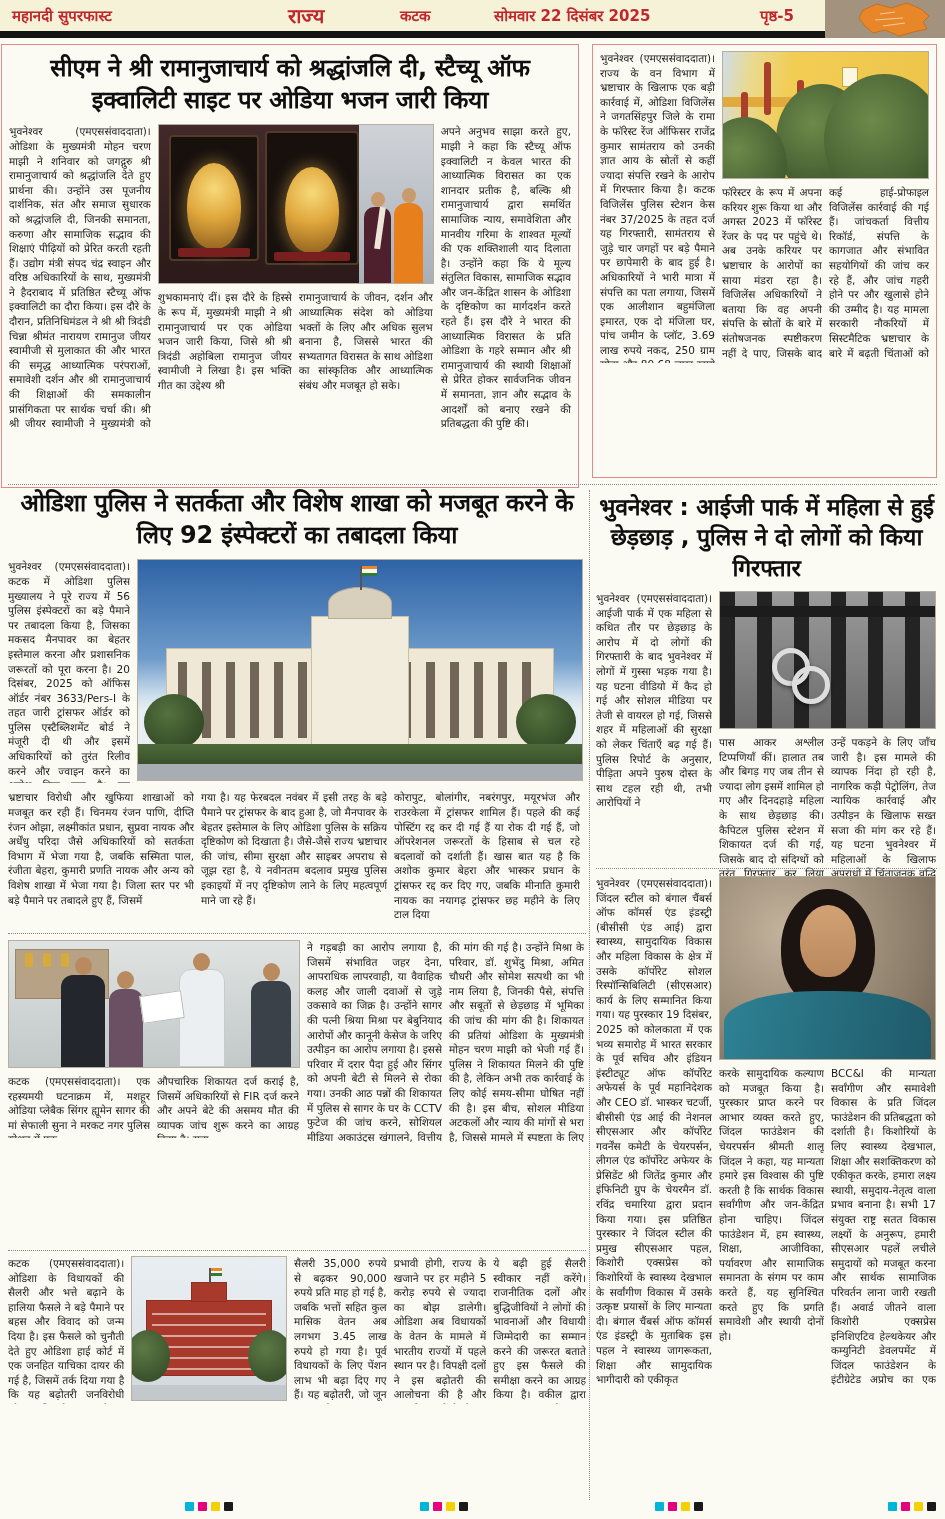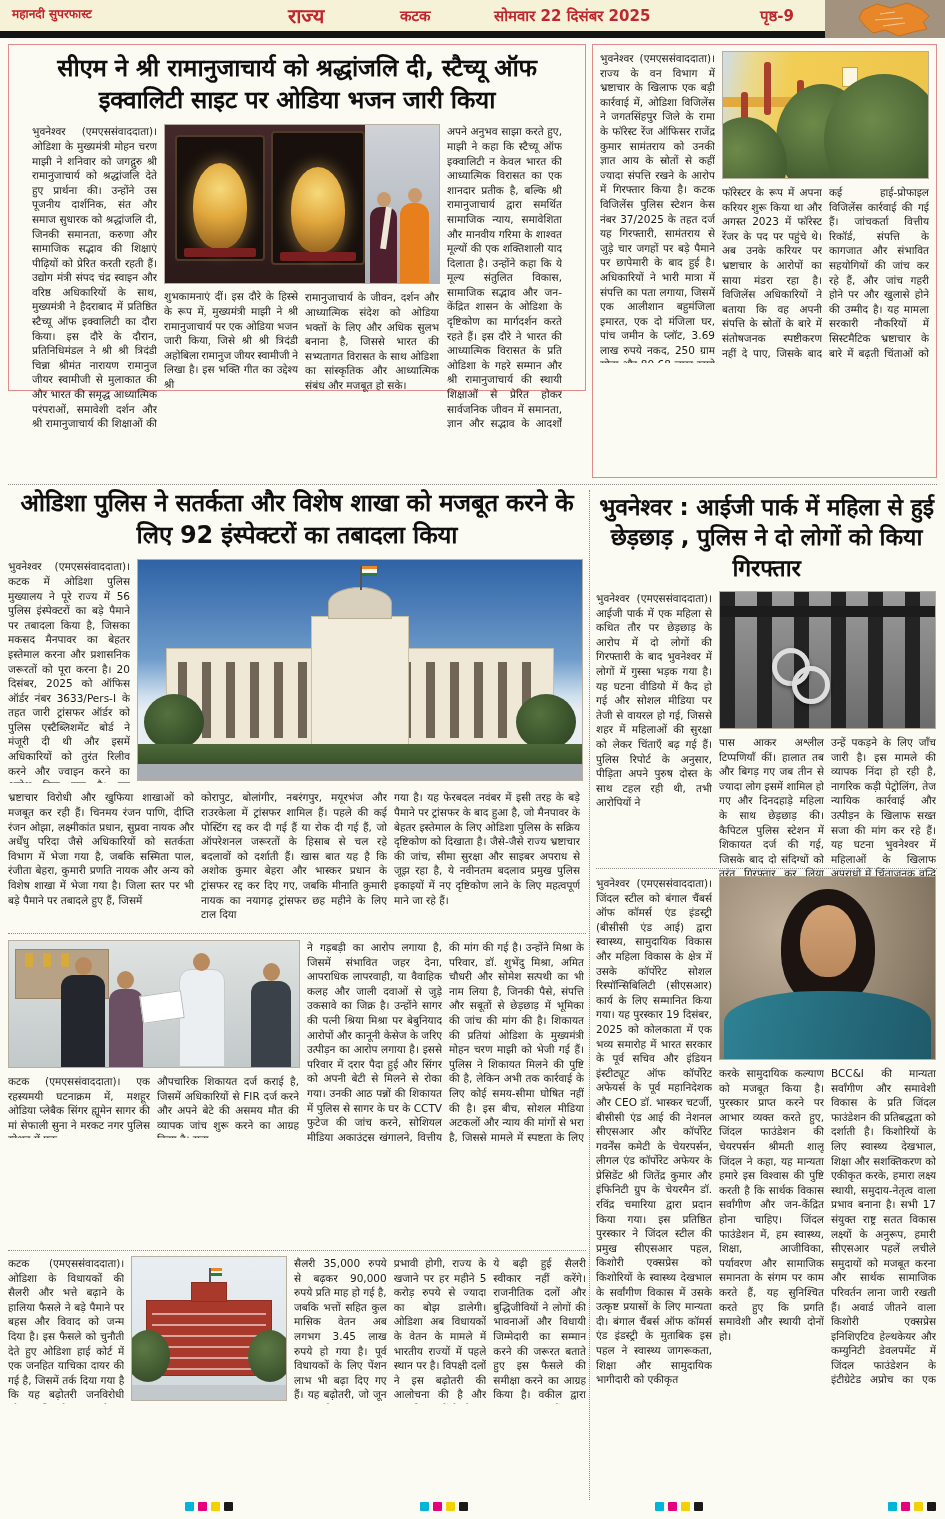--- a/index.html
+++ b/index.html
@@ -2,40 +2,40 @@
 <html><head>
 <meta charset="utf-8">
 <style>
   html,body{margin:0;padding:0;}
   body{width:945px;height:1519px;background:#e9e6da;font-family:"DejaVu Sans",sans-serif;}
   .page{position:relative;width:945px;height:1519px;background:#fbfaf3;overflow:hidden;}
 
   
   .masthead{position:absolute;left:0;top:0;width:945px;height:31px;background:#f6f2d8;}
   .mh{position:absolute;top:5px;color:#c0272d;font-weight:bold;white-space:nowrap;}
-  .mh.paper{left:12px;font-size:12px;}
+  .mh.paper{left:12px;font-size:15px;}
   .mh.section{left:288px;top:2px;font-size:20px;}
   .mh.city{left:400px;font-size:15px;}
   .mh.date{left:494px;font-size:15px;text-align:center;}
   .mh.pageno{left:760px;font-size:15px;}
   .mapbox{position:absolute;right:0;top:0;width:120px;height:38px;background:#a2927e;z-index:3;}
   .black-bar{position:absolute;left:0;top:31px;width:945px;height:7px;background:#151515;}
 
   
   .art{position:absolute;background:#fbfaf3;}
   .hl{font-weight:bold;text-align:center;color:#0f0f0f;margin:0;line-height:1.32;letter-spacing:-0.2px;}
   .col{font-size:10.5px;line-height:14.6px;text-align:justify;color:#1c1c1c;overflow:hidden;}
   .row{display:flex;gap:7px;}
   .photo{position:relative;overflow:hidden;border:1px solid #b6af9f;box-sizing:border-box;}
   .sep-h{position:absolute;border-top:1.5px dotted #8a8a8a;height:0;}
   .sep-v{position:absolute;border-left:1.5px dotted #8a8a8a;width:0;}
   .redbox{border:1.5px solid #dd8b8b;box-sizing:border-box;}
 
   
-  .a1{left:8px;top:44px;width:578px;height:347px;padding:6px 23px;}
+  .a1{left:1px;top:44px;width:578px;height:444px;padding:6px 7px;}
   .a1 .hl{font-size:24px;margin:2px 0 8px;}
   .a2{left:592px;top:44px;width:345px;height:434px;padding:6px 7px;}
   .a2 .hl{font-size:19px;margin:2px 0 8px;}
   .a3{left:8px;top:488px;width:578px;}
   .a3 .hl{font-size:24px;margin:0 0 8px;}
   .a4{left:596px;top:492px;width:341px;}
   .a4 .hl{font-size:23px;margin:0 0 8px;}
   .a5{left:8px;top:940px;width:578px;}
   .a5 .hl{font-size:25px;margin:0 0 9px;}
   .a6{left:596px;top:876px;width:341px;}
@@ -126,21 +126,21 @@
 </head>
 <body>
 
 <div class="page">
 
   <header class="masthead">
     <span class="mh paper">महानदी सुपरफास्ट</span>
     <span class="mh section">राज्य</span>
     <span class="mh city">कटक</span>
     <span class="mh date">सोमवार 22 दिसंबर 2025</span>
-    <span class="mh pageno">पृष्ठ-9</span>
+    <span class="mh pageno">पृष्ठ-5</span>
     <span class="mapbox">
       <svg width="120" height="38" viewBox="0 0 120 38">
         <path d="M38,10 L52,4 L66,8 L82,3 L96,9 L104,16 L98,22 L102,29 L88,32 L74,36 L60,30 L48,33 L40,26 L34,18 Z" fill="#e8872a" stroke="#c96f1a" stroke-width="1"></path>
         <path d="M55,14 L70,12 M50,20 L78,18 M58,26 L80,23" stroke="#ffffff" stroke-width="0.8" fill="none" opacity="0.7"></path>
       </svg>
     </span>
   </header>
   <div class="black-bar"></div>
 
   <section class="art a1 redbox">
@@ -158,21 +158,21 @@
               <div class="base"></div>
             </div>
           <div class="wall"></div>
           <div class="man1"></div>
           <div class="sash"></div>
           <div class="man2"></div>
           <div class="head h1"></div>
           <div class="head h2"></div>
         </div>
         <div class="row" style="margin-top:6px;">
-          <div class="col" style="width:134px;height:136px;font-family:Liberation Serif, serif;">शुभकामनाएं दीं। इस दौरे के हिस्से के रूप में, मुख्यमंत्री माझी ने श्री रामानुजाचार्य पर एक ओडिया भजन जारी किया, जिसे श्री श्री त्रिदंडी अहोबिला रामानुज जीयर स्वामीजी ने लिखा है। इस भक्ति गीत का उद्देश्य श्री</div>
+          <div class="col" style="width:134px;height:136px;">शुभकामनाएं दीं। इस दौरे के हिस्से के रूप में, मुख्यमंत्री माझी ने श्री रामानुजाचार्य पर एक ओडिया भजन जारी किया, जिसे श्री श्री त्रिदंडी अहोबिला रामानुज जीयर स्वामीजी ने लिखा है। इस भक्ति गीत का उद्देश्य श्री</div>
           <div class="col" style="width:134px;height:136px;">रामानुजाचार्य के जीवन, दर्शन और आध्यात्मिक संदेश को ओडिया भक्तों के लिए और अधिक सुलभ बनाना है, जिससे भारत की सभ्यतागत विरासत के साथ ओडिशा का सांस्कृतिक और आध्यात्मिक संबंध और मजबूत हो सके।</div>
         </div>
       </div>
       <div class="col" style="width:136px;height:308px;">अपने अनुभव साझा करते हुए, माझी ने कहा कि स्टैच्यू ऑफ इक्वालिटी न केवल भारत की आध्यात्मिक विरासत का एक शानदार प्रतीक है, बल्कि श्री रामानुजाचार्य द्वारा समर्थित सामाजिक न्याय, समावेशिता और मानवीय गरिमा के शाश्वत मूल्यों की एक शक्तिशाली याद दिलाता है। उन्होंने कहा कि ये मूल्य संतुलित विकास, सामाजिक सद्भाव और जन-केंद्रित शासन के ओडिशा के दृष्टिकोण का मार्गदर्शन करते रहते हैं। इस दौरे ने भारत की आध्यात्मिक विरासत के प्रति ओडिशा के गहरे सम्मान और श्री रामानुजाचार्य की स्थायी शिक्षाओं से प्रेरित होकर सार्वजनिक जीवन में समानता, ज्ञान और सद्भाव के आदर्शों को बनाए रखने की प्रतिबद्धता की पुष्टि की।</div>
     </div>
   </section>
 
   <section class="art a2 redbox">
     <div class="row">
       <div class="col" style="width:118px;height:312px;">भुवनेश्वर (एमएससंवाददाता)। राज्य के वन विभाग में भ्रष्टाचार के खिलाफ एक बड़ी कार्रवाई में, ओडिशा विजिलेंस ने जगतसिंहपुर जिले के रामा के फॉरेस्ट रेंज ऑफिसर राजेंद्र कुमार सामंतराय को उनकी ज्ञात आय के स्रोतों से कहीं ज्यादा संपत्ति रखने के आरोप में गिरफ्तार किया है। कटक विजिलेंस पुलिस स्टेशन केस नंबर 37/2025 के तहत दर्ज यह गिरफ्तारी, सामंतराय से जुड़े चार जगहों पर बड़े पैमाने पर छापेमारी के बाद हुई है। अधिकारियों ने भारी मात्रा में संपत्ति का पता लगाया, जिसमें एक आलीशान बहुमंजिला इमारत, एक दो मंजिला घर, पांच जमीन के प्लॉट, 3.69 लाख रुपये नकद, 250 ग्राम सोना और 80.68 लाख रुपये के बैंक डिपॉजिट शामिल हैं। सामंतराय ने 1985 में 1,500 रुपये के मामूली वेतन पर</div>
@@ -212,22 +212,22 @@
         <div class="pole"></div>
         <div class="flag"></div>
         <div class="stree" style="left:6px;"></div>
         <div class="stree" style="right:6px;"></div>
         <div class="hedge"></div>
         <div class="road"></div>
       </div>
     </div>
     <div class="row" style="margin-top:7px;">
       <div class="col" style="width:186px;height:134px;">भ्रष्टाचार विरोधी और खुफिया शाखाओं को मजबूत कर रही हैं। चिनमय रंजन पाणि, दीप्ति रंजन ओझा, लक्ष्मीकांत प्रधान, सुप्रवा नायक और अर्धेंधु परिदा जैसे अधिकारियों को सतर्कता विभाग में भेजा गया है, जबकि सस्मिता पाल, रंजीता बेहरा, कुमारी प्रणति नायक और अन्य को विशेष शाखा में भेजा गया है। जिला स्तर पर भी बड़े पैमाने पर तबादले हुए हैं, जिसमें</div>
+      <div class="col" style="width:186px;height:134px;">गया है। यह फेरबदल नवंबर में इसी तरह के बड़े पैमाने पर ट्रांसफर के बाद हुआ है, जो मैनपावर के बेहतर इस्तेमाल के लिए ओडिशा पुलिस के सक्रिय दृष्टिकोण को दिखाता है। जैसे-जैसे राज्य भ्रष्टाचार की जांच, सीमा सुरक्षा और साइबर अपराध से जूझ रहा है, ये नवीनतम बदलाव प्रमुख पुलिस इकाइयों में नए दृष्टिकोण लाने के लिए महत्वपूर्ण माने जा रहे हैं।</div>
       <div class="col" style="width:186px;height:134px;">कोरापुट, बोलांगीर, नबरंगपुर, मयूरभंज और राउरकेला में ट्रांसफर शामिल हैं। पहले की कई पोस्टिंग रद्द कर दी गई हैं या रोक दी गई हैं, जो ऑपरेशनल जरूरतों के हिसाब से चल रहे बदलावों को दर्शाती हैं। खास बात यह है कि अशोक कुमार बेहरा और भास्कर प्रधान के ट्रांसफर रद्द कर दिए गए, जबकि मीनाति कुमारी नायक का नयागढ़ ट्रांसफर छह महीने के लिए टाल दिया</div>
-      <div class="col" style="width:186px;height:134px;">गया है। यह फेरबदल नवंबर में इसी तरह के बड़े पैमाने पर ट्रांसफर के बाद हुआ है, जो मैनपावर के बेहतर इस्तेमाल के लिए ओडिशा पुलिस के सक्रिय दृष्टिकोण को दिखाता है। जैसे-जैसे राज्य भ्रष्टाचार की जांच, सीमा सुरक्षा और साइबर अपराध से जूझ रहा है, ये नवीनतम बदलाव प्रमुख पुलिस इकाइयों में नए दृष्टिकोण लाने के लिए महत्वपूर्ण माने जा रहे हैं।</div>
     </div>
   </section>
 
   <section class="art a4">
     <h1 class="hl">भुवनेश्वर : आईजी पार्क में महिला से हुई छेड़छाड़ , पुलिस ने दो लोगों को किया गिरफ्तार</h1>
     <div class="row">
       <div class="col" style="width:116px;height:300px;">भुवनेश्वर (एमएससंवाददाता)। आईजी पार्क में एक महिला से कथित तौर पर छेड़छाड़ के आरोप में दो लोगों की गिरफ्तारी के बाद भुवनेश्वर में लोगों में गुस्सा भड़क गया है। यह घटना वीडियो में कैद हो गई और सोशल मीडिया पर तेजी से वायरल हो गई, जिससे शहर में महिलाओं की सुरक्षा को लेकर चिंताएँ बढ़ गई हैं। पुलिस रिपोर्ट के अनुसार, पीड़िता अपने पुरुष दोस्त के साथ टहल रही थी, तभी आरोपियों ने</div>
       <div style="width:217px;">
         <div class="photo p4">
           <div class="bars"></div>

